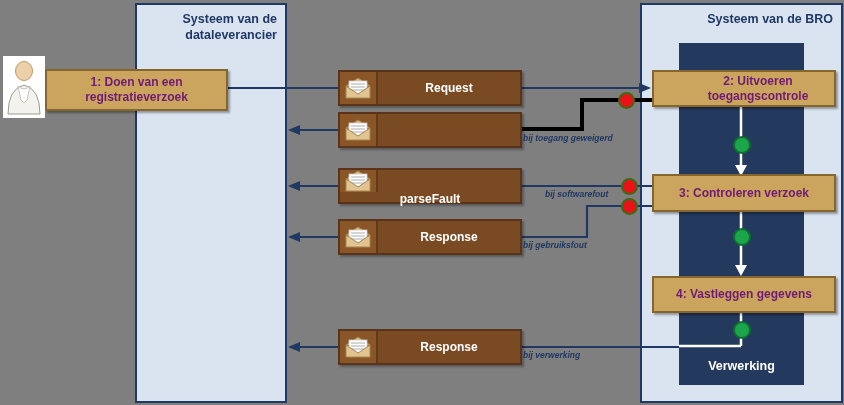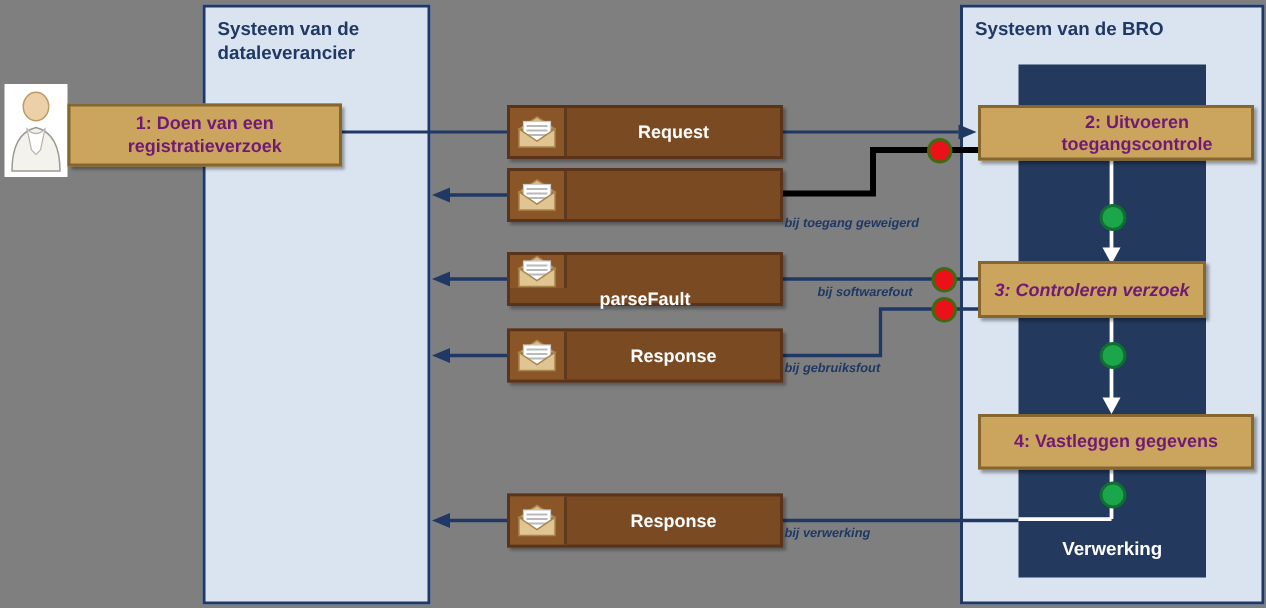--- a/index.html
+++ b/index.html
@@ -5,21 +5,21 @@
   html,body{margin:0;padding:0;}
   body{
     width:844px;height:405px;position:relative;overflow:hidden;
     background:#7f7f7f;
     font-family:"Liberation Sans", sans-serif;
   }
   .lane{
     position:absolute;background:#dae4f1;border:2px solid #1f3864;box-sizing:border-box;
   }
   .lane-title{
-    color:#1f3864;font-weight:bold;font-size:12.5px;text-align:left;
+    color:#1f3864;font-weight:bold;font-size:12.5px;text-align:right;
     padding:6px 8px 0 8px;line-height:1.3;
   }
   .processing-panel{
     position:absolute;left:679px;top:43px;width:125px;height:342px;background:#24395e;
   }
   .processing-label{
     position:absolute;left:679px;top:359px;width:125px;text-align:center;
     color:#ffffff;font-weight:bold;font-size:12.5px;
   }
   .step{
@@ -112,21 +112,21 @@
     <path d="M15 30 Q21 36 27 30 L24 44 L21 47 L18 44 Z" fill="#ffffff" stroke="#b5b5ae" stroke-width="0.8"></path>
   </svg>
 </div>
 
 <div class="step" style="left:45px;top:69px;width:183px;height:42px;padding:0 18px;">
   <span>1: Doen van een registratieverzoek</span>
 </div>
 <div class="step" style="left:652px;top:70px;width:184px;height:37px;padding-left:28px;">
   <span>2: Uitvoeren toegangscontrole</span>
 </div>
-<div class="step" style="left:652px;top:174px;width:152px;height:38px;font-style:italic;">
+<div class="step" style="left:652px;top:174px;width:184px;height:38px;">
   <span>3:  Controleren verzoek</span>
 </div>
 <div class="step" style="left:652px;top:276px;width:184px;height:37px;">
   <span>4: Vastleggen gegevens</span>
 </div>
 
 <div class="msg" style="top:70px;">
   <div class="msg-iconbox">
     <svg width="26" height="22" viewBox="0 0 26 22">
       <polygon points="1,9 13,1 25,9" fill="#d9b884" stroke="#a8854c" stroke-width="1"></polygon>
@@ -188,21 +188,21 @@
       <rect x="4" y="4" width="18" height="13" fill="#ffffff" stroke="#c9c9c9" stroke-width="0.8"></rect>
       <line x1="6" y1="7" x2="20" y2="7" stroke="#b9b9b9" stroke-width="1.2"></line>
       <line x1="6" y1="10" x2="20" y2="10" stroke="#b9b9b9" stroke-width="1.2"></line>
       <line x1="6" y1="13" x2="20" y2="13" stroke="#b9b9b9" stroke-width="1.2"></line>
       <polygon points="1,9 13,17 25,9 25,21 1,21" fill="#e0c492" stroke="#a8854c" stroke-width="1"></polygon>
     </svg>
   </div>
   <div class="msg-label">Response</div>
 </div>
 
-<div class="condition" style="left:523px;top:133px;margin-top:10px;">bij toegang geweigerd</div>
+<div class="condition" style="left:523px;top:133px;">bij toegang geweigerd</div>
 <div class="condition" style="left:545px;top:189px;">bij softwarefout</div>
 <div class="condition" style="left:523px;top:240px;">bij gebruiksfout</div>
 <div class="condition" style="left:523px;top:350px;">bij verwerking</div>
 
 <div class="dot dot-red" style="left:618px;top:92px;"></div>
 <div class="dot dot-red" style="left:621px;top:178px;"></div>
 <div class="dot dot-red" style="left:621px;top:198px;"></div>
 <div class="dot dot-green" style="left:733px;top:136px;"></div>
 <div class="dot dot-green" style="left:733px;top:228px;"></div>
 <div class="dot dot-green" style="left:733px;top:321px;"></div>

